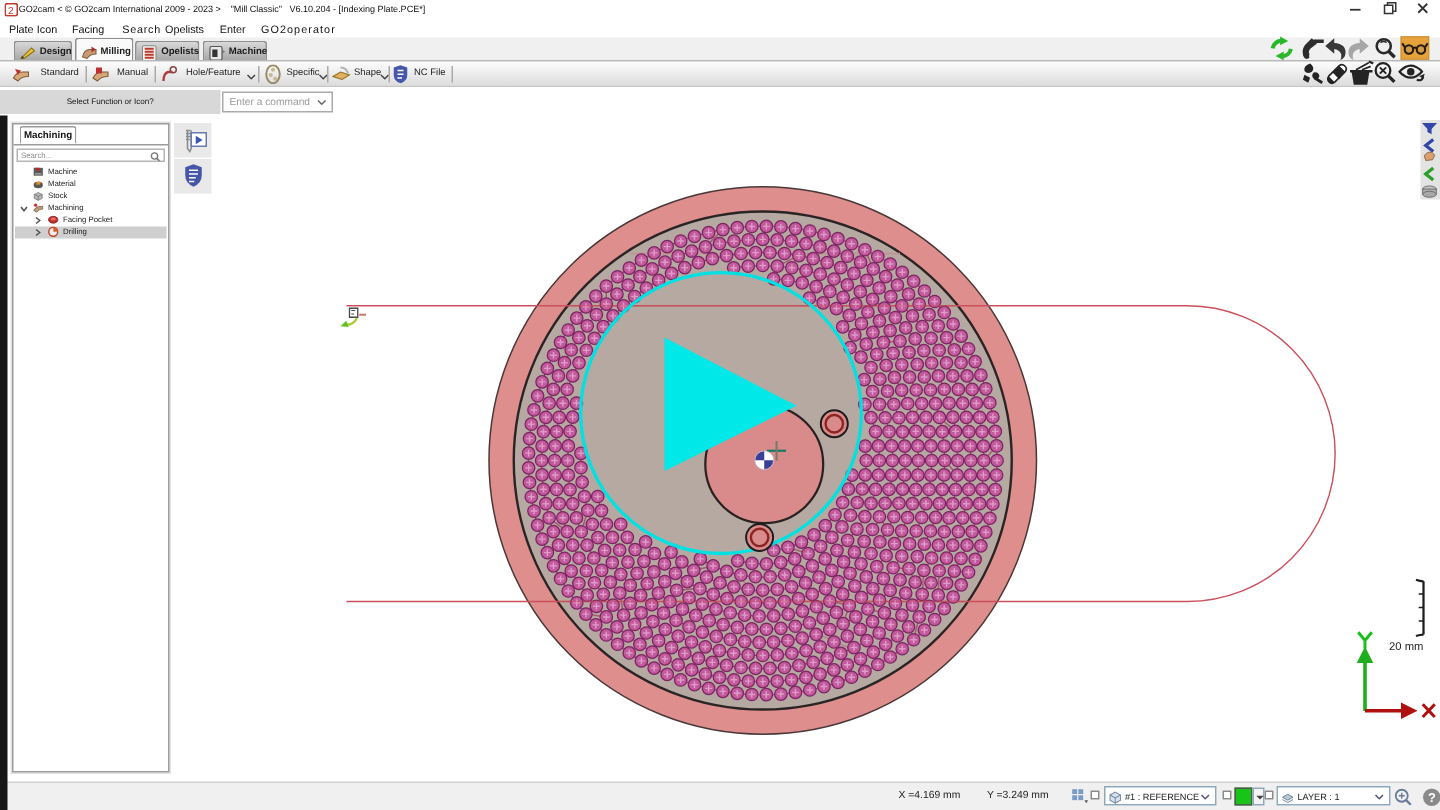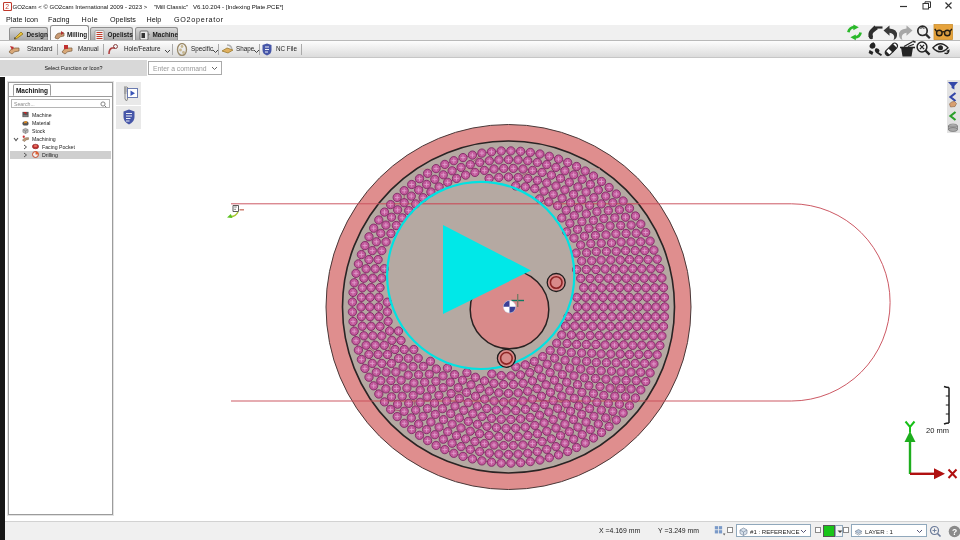--- a/index.html
+++ b/index.html
@@ -826,23 +826,23 @@
   <path d="M4 6.5 H11" stroke="#333" stroke-width="1.2"></path>
   <rect x="27" y="3.5" width="5.5" height="5.5" fill="none" stroke="#333" stroke-width="1"></rect>
   <path d="M29 3.5 V1.8 H34.5 V7.5 H32.8" fill="none" stroke="#333" stroke-width="1"></path>
   <path d="M49.5 2.5 l6 6 M55.5 2.5 l-6 6" stroke="#333" stroke-width="1.2"></path>
  </svg>
 </div>
 <div id="menubar">
  <span style="left:6px">Plate</span>
     <span style="left:24.5px">Icon</span>
  <span style="left:48px">Facing</span>
-    <span style="left:81.5px;letter-spacing:0.5px">Hole</span>
+    <span style="left:81.5px;letter-spacing:0.5px">Search</span>
  <span style="left:110px">Opelists</span>
-    <span style="left:146.5px">Help</span>
+    <span style="left:146.5px">Enter</span>
  <span style="left:174px;letter-spacing:0.72px">GO2operator</span>
 </div>
 <div id="tabrow">
  <div class="tab" style="left:9px;width:39px">
   <svg class="abs" style="left:3px;top:2px" width="11" height="10" viewBox="0 0 11 10">
         <path d="M1 9 L8 2 L10 4 L3 9 Z" fill="#e8c23a" stroke="#8a6a10" stroke-width="0.7"></path>
         <path d="M1 9 l2.2 -0.4 -1.6 -1.6 z" fill="#444"></path>
       </svg>
   <span class="tx" style="left:16.5px">Design</span>
  </div>

